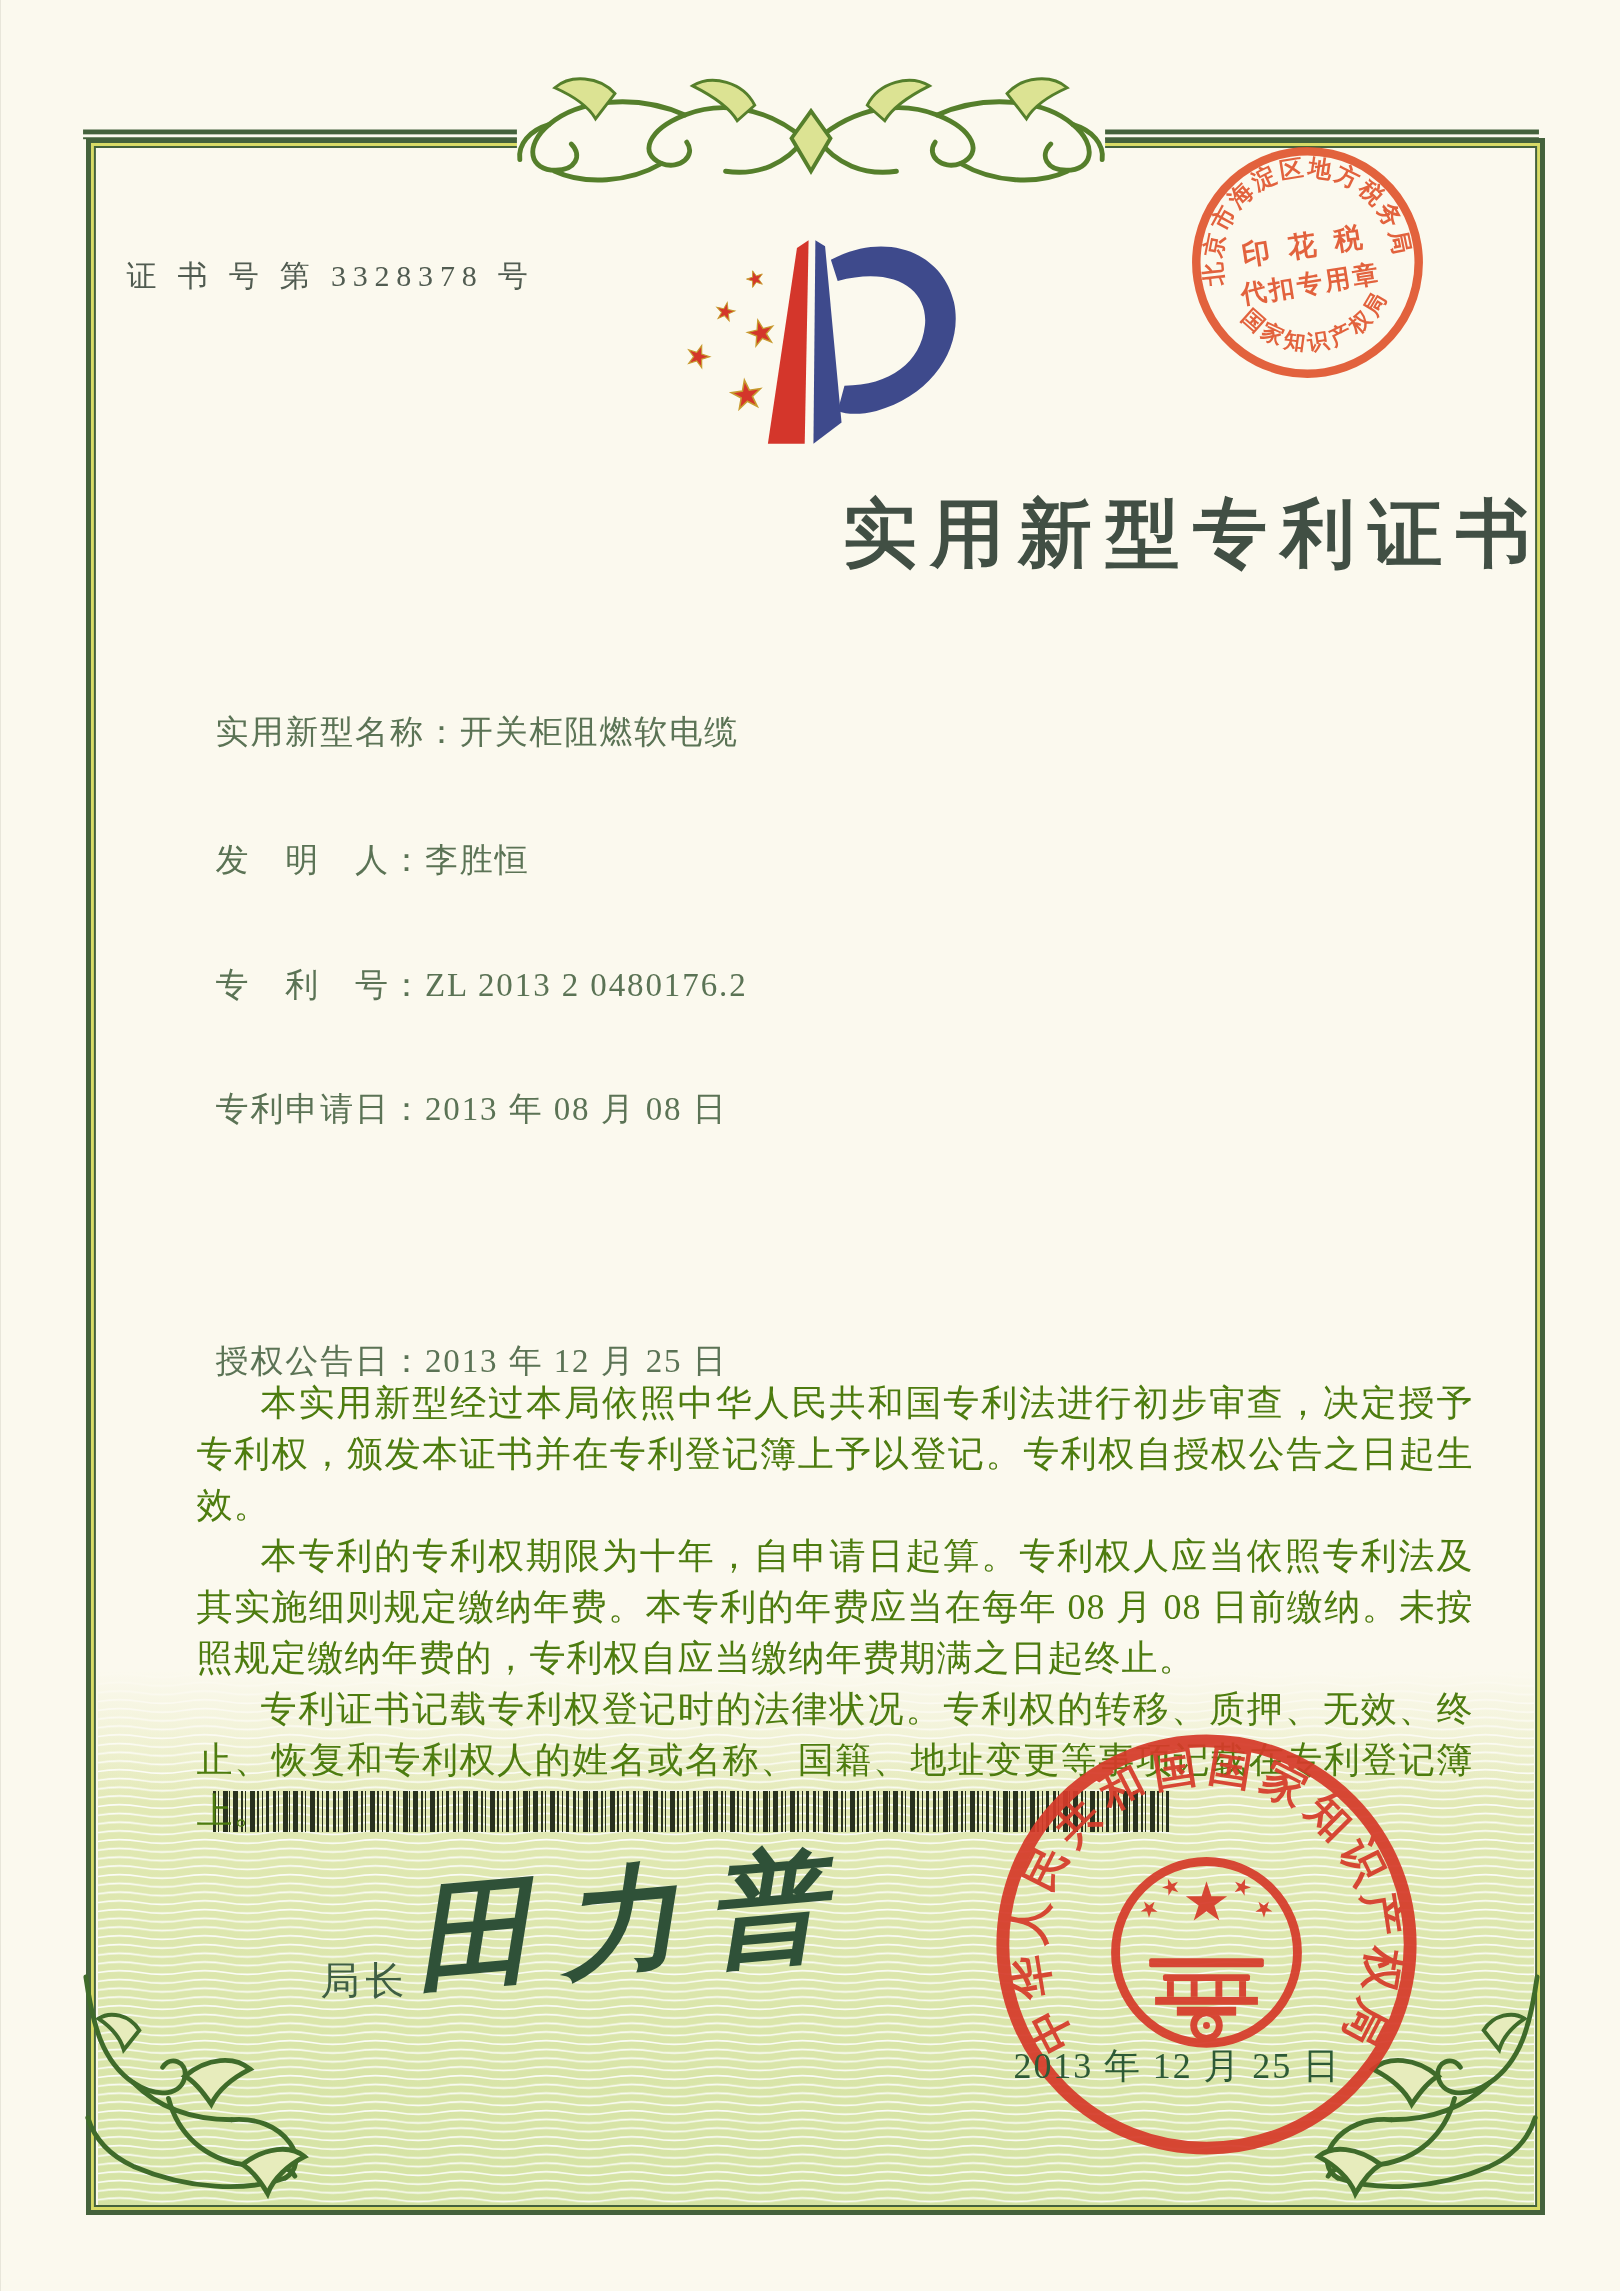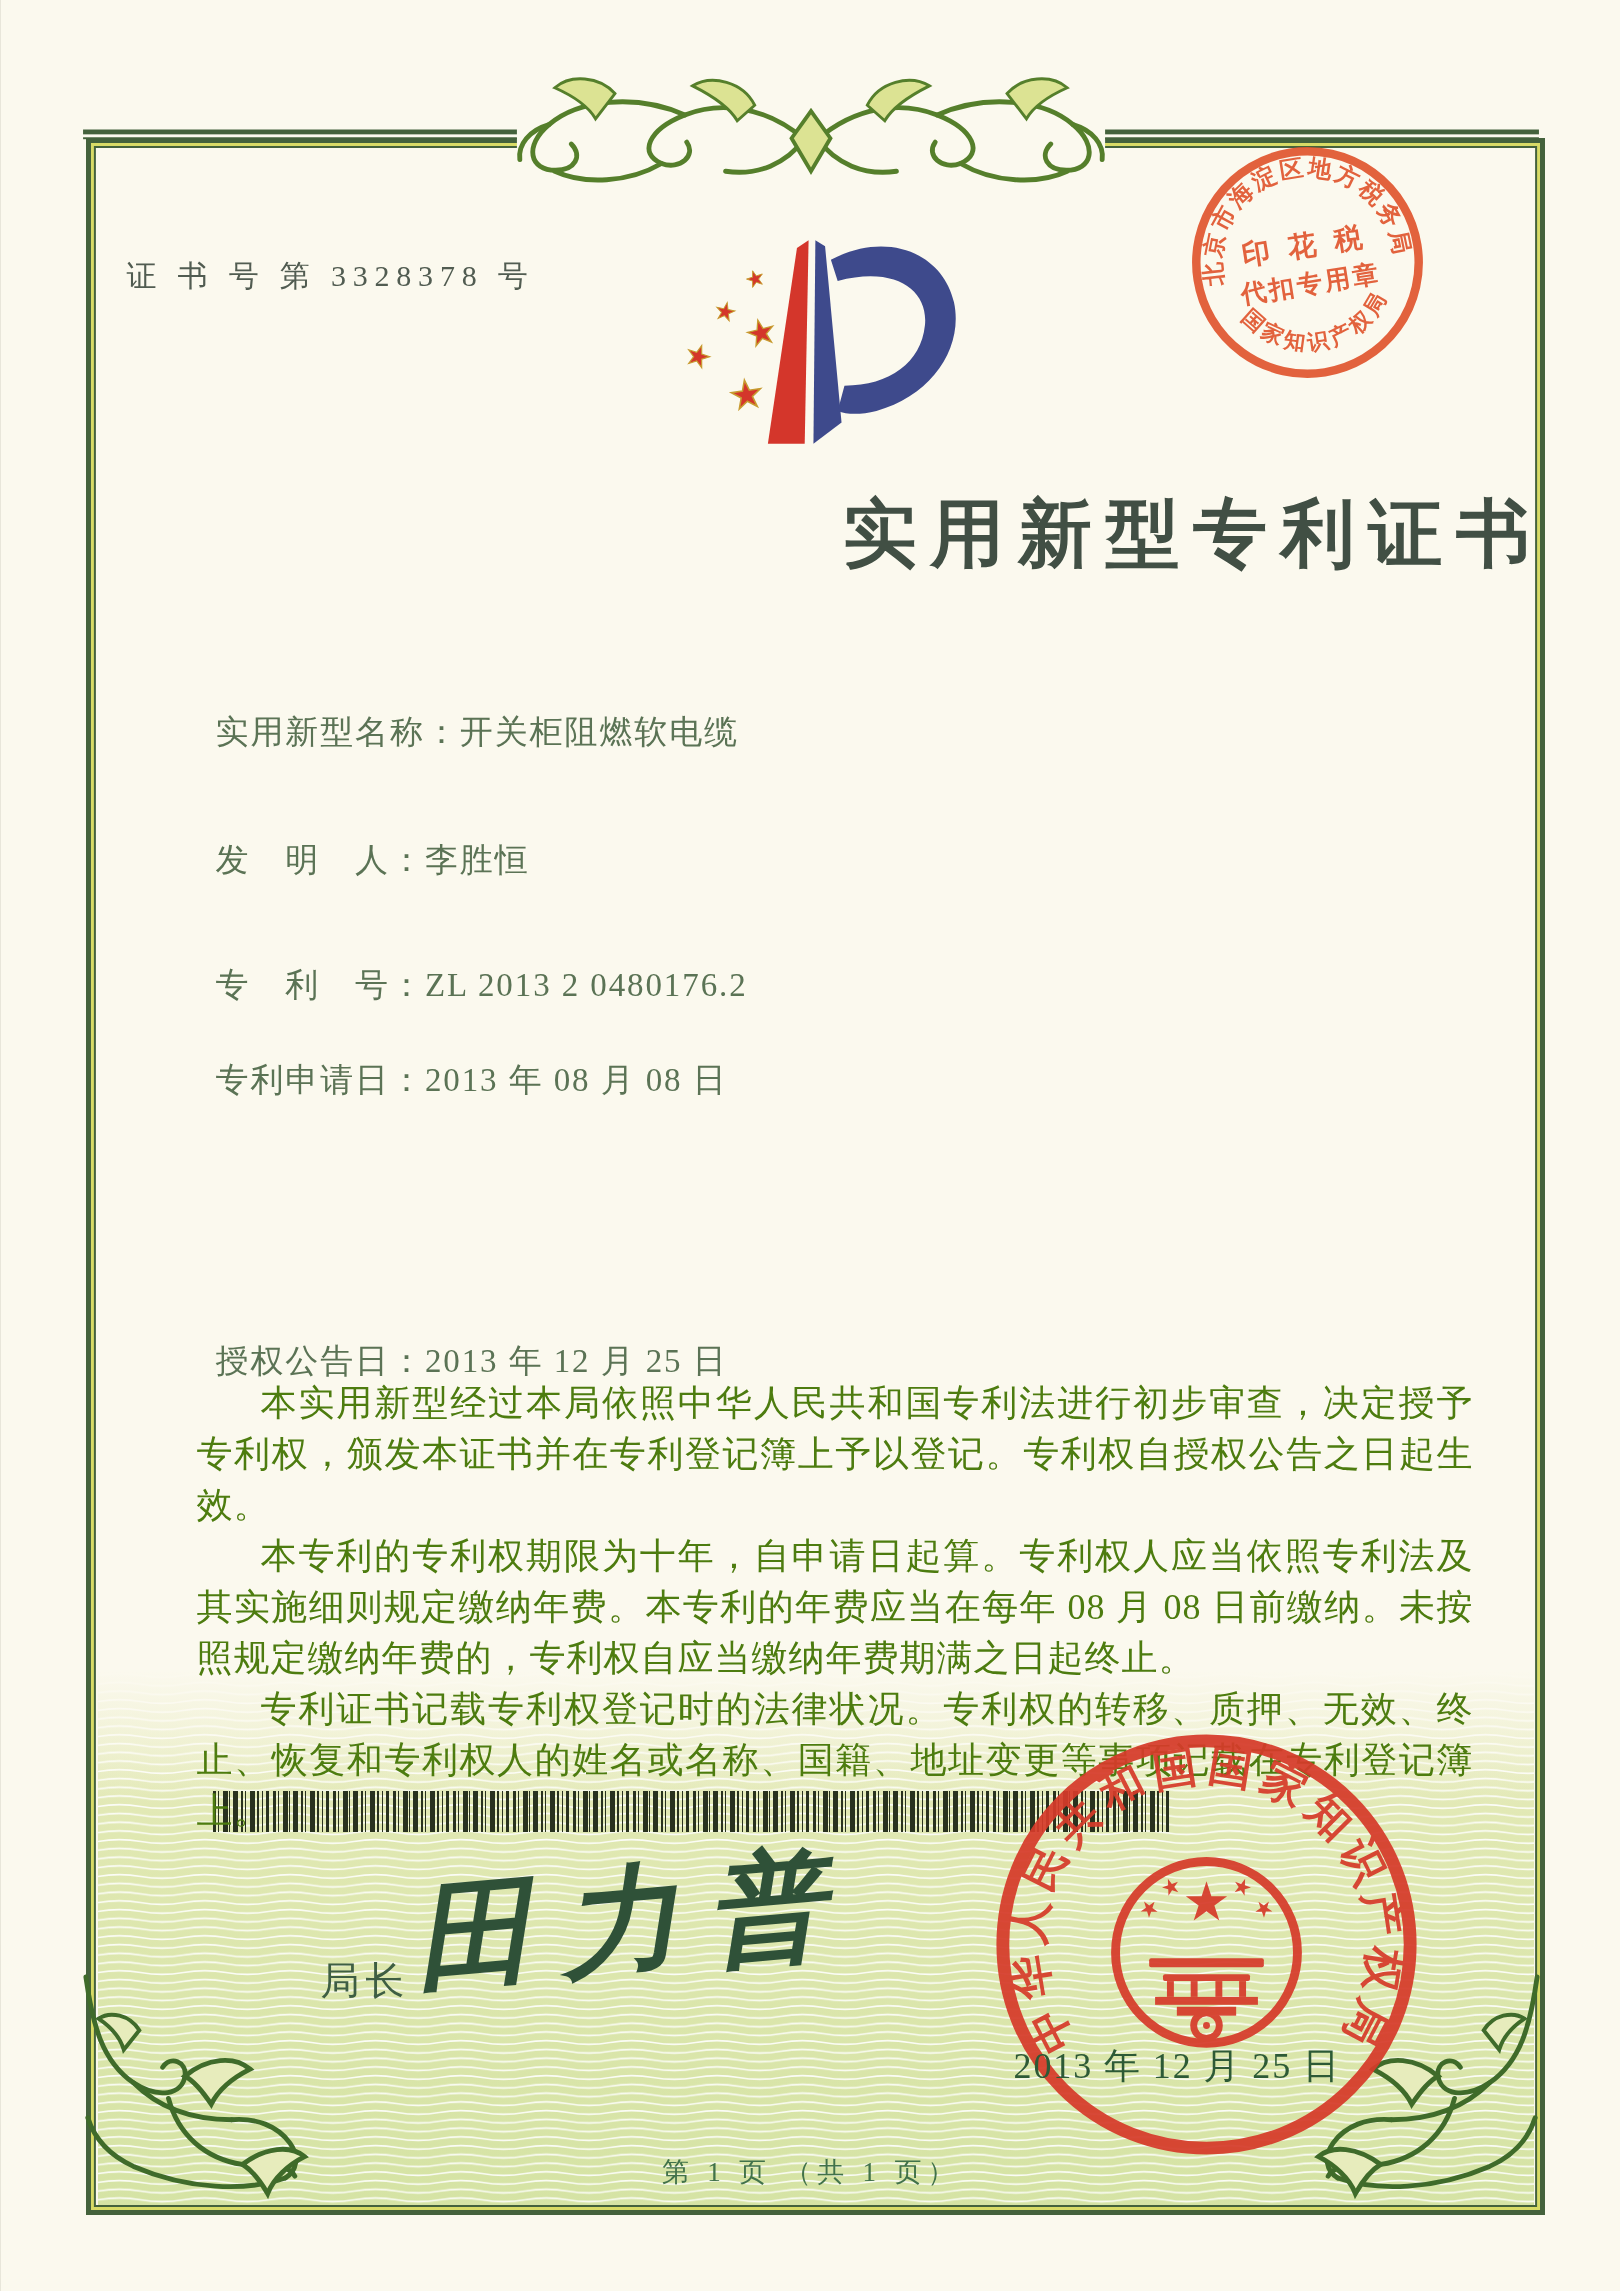--- a/index.html
+++ b/index.html
@@ -168,21 +168,21 @@
 
   <div class="abs field-row" style="top:710px">
     <span class="lab">实用新型名称：</span><span class="val">开关柜阻燃软电缆</span>
   </div>
   <div class="abs field-row" style="top:838px">
     <span class="lab">发　明　人：</span><span class="val">李胜恒</span>
   </div>
   <div class="abs field-row" style="top:963px">
     <span class="lab">专　利　号：</span><span class="val">ZL 2013 2 0480176.2</span>
   </div>
-  <div class="abs field-row" style="top:1058px">
+  <div class="abs field-row" style="top:1087px">
     <span class="lab">专利申请日：</span><span class="val">2013 年 08 月 08 日</span>
   </div>
   <div class="abs field-row" style="top:1339px">
     <span class="lab">授权公告日：</span><span class="val">2013 年 12 月 25 日</span>
   </div>
 
   <div class="abs paras">
     <p>本实用新型经过本局依照中华人民共和国专利法进行初步审查，决定授予专利权，颁发本证书并在专利登记簿上予以登记。专利权自授权公告之日起生效。</p>
     <p>本专利的专利权期限为十年，自申请日起算。专利权人应当依照专利法及其实施细则规定缴纳年费。本专利的年费应当在每年 08 月 08 日前缴纳。未按照规定缴纳年费的，专利权自应当缴纳年费期满之日起终止。</p>
     <p>专利证书记载专利权登记时的法律状况。专利权的转移、质押、无效、终止、恢复和专利权人的姓名或名称、国籍、地址变更等事项记载在专利登记簿上。</p>
@@ -234,16 +234,15 @@
         <textPath href="#taxTop" startOffset="50%" text-anchor="middle">北京市海淀区地方税务局</textPath>
       </text>
       <text font-size="23" letter-spacing="4" fill="#e0562e" font-weight="bold" font-family="Liberation Serif, DejaVu Serif, serif">
         <textPath href="#taxBottom" startOffset="50%" text-anchor="middle">国家知识产权局</textPath>
       </text>
       <text x="130" y="122" font-size="30" letter-spacing="6" text-anchor="middle" font-weight="bold" fill="#e0562e" font-family="Liberation Serif, DejaVu Serif, serif">印 花 税</text>
       <text x="130" y="162" font-size="27" letter-spacing="3" text-anchor="middle" font-weight="bold" fill="#e0562e" font-family="Liberation Serif, DejaVu Serif, serif">代扣专用章</text>
     </g>
   </svg>
 
-  <div class="abs page-footer">第 1 页 （共 1 页）</div>
 
 </div>
 
 
 </body></html>

